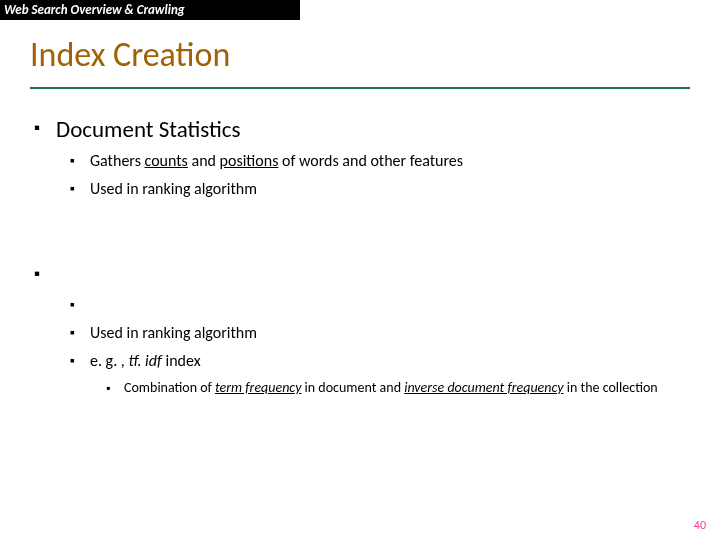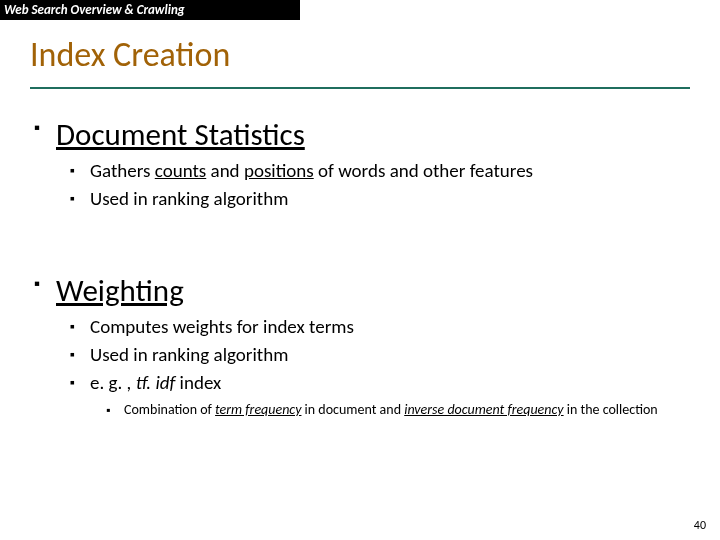--- a/index.html
+++ b/index.html
@@ -53,35 +53,34 @@
     margin: 10px 0 6px 4px;
     display: flex;
     align-items: flex-start;
   }
   .lvl1 .bullet {
     width: 22px;
     font-size: 17px;
     line-height: 26px;
   }
   .lvl1 .txt {
-    font-size: 31px;
-    text-decoration: underline;
+    font-size: 23px;
   }
   .lvl2 {
     margin: 4px 0 4px 40px;
     display: flex;
     align-items: flex-start;
   }
   .lvl2 .bullet {
     width: 20px;
     font-size: 14px;
     line-height: 24px;
   }
   .lvl2 .txt {
-    font-size: 19px;
+    font-size: 16px;
     line-height: 24px;
   }
   .lvl3 {
     margin: 4px 0 4px 76px;
     display: flex;
     align-items: flex-start;
   }
   .lvl3 .bullet {
     width: 18px;
     font-size: 12px;
@@ -92,21 +91,21 @@
     line-height: 22px;
   }
   .gap { height: 46px; }
   .u { text-decoration: underline; }
   .it { font-style: italic; }
   .pagenum {
     position: absolute;
     right: 14px;
     bottom: 8px;
     font-size: 12px;
-    color: #000000;
+    color: #ec4899;
   }
 </style>
 </head>
 <body>
 
 <div class="header">
   <div class="header-left">Web Search Overview &amp; Crawling</div>
 </div>
 
 <div class="title-wrap">
@@ -130,26 +129,24 @@
 
   <div class="lvl2">
     <span class="bullet">▪</span>
     <span class="txt">Used in ranking algorithm</span>
   </div>
 
   <div class="gap"></div>
 
   <div class="lvl1">
     <span class="bullet">▪</span>
-    <span class="txt">Weighting</span>
   </div>
 
   <div class="lvl2">
     <span class="bullet">▪</span>
-    <span class="txt">Computes weights for index terms</span>
   </div>
 
   <div class="lvl2">
     <span class="bullet">▪</span>
     <span class="txt">Used in ranking algorithm</span>
   </div>
 
   <div class="lvl2">
     <span class="bullet">▪</span>
     <span class="txt">

